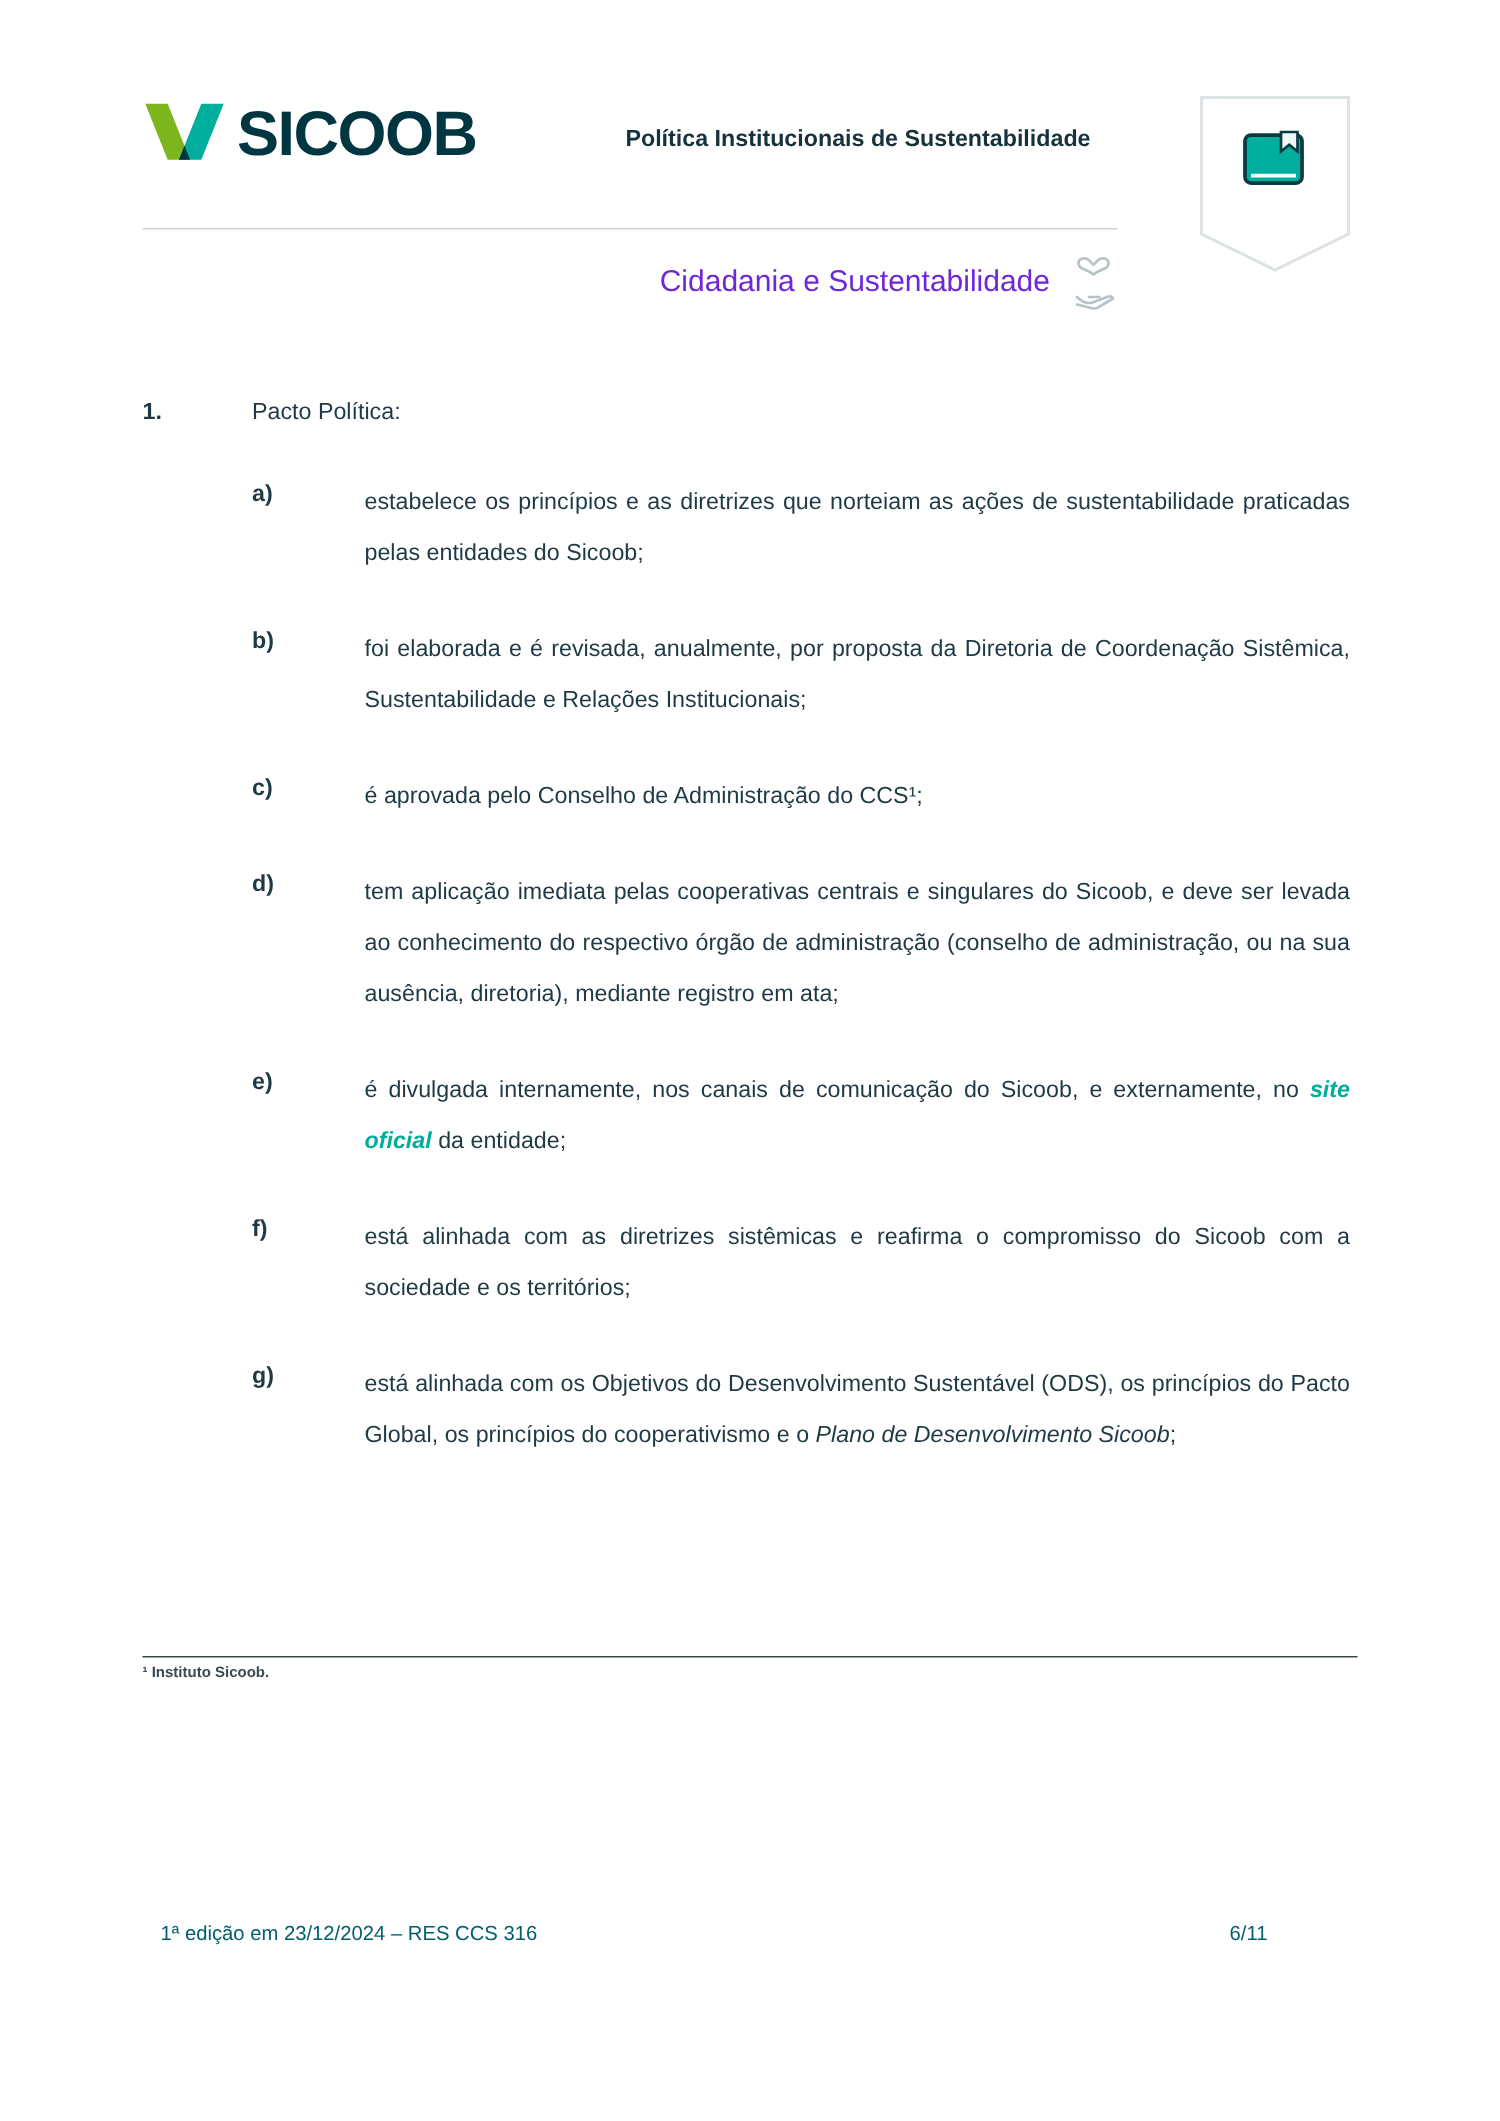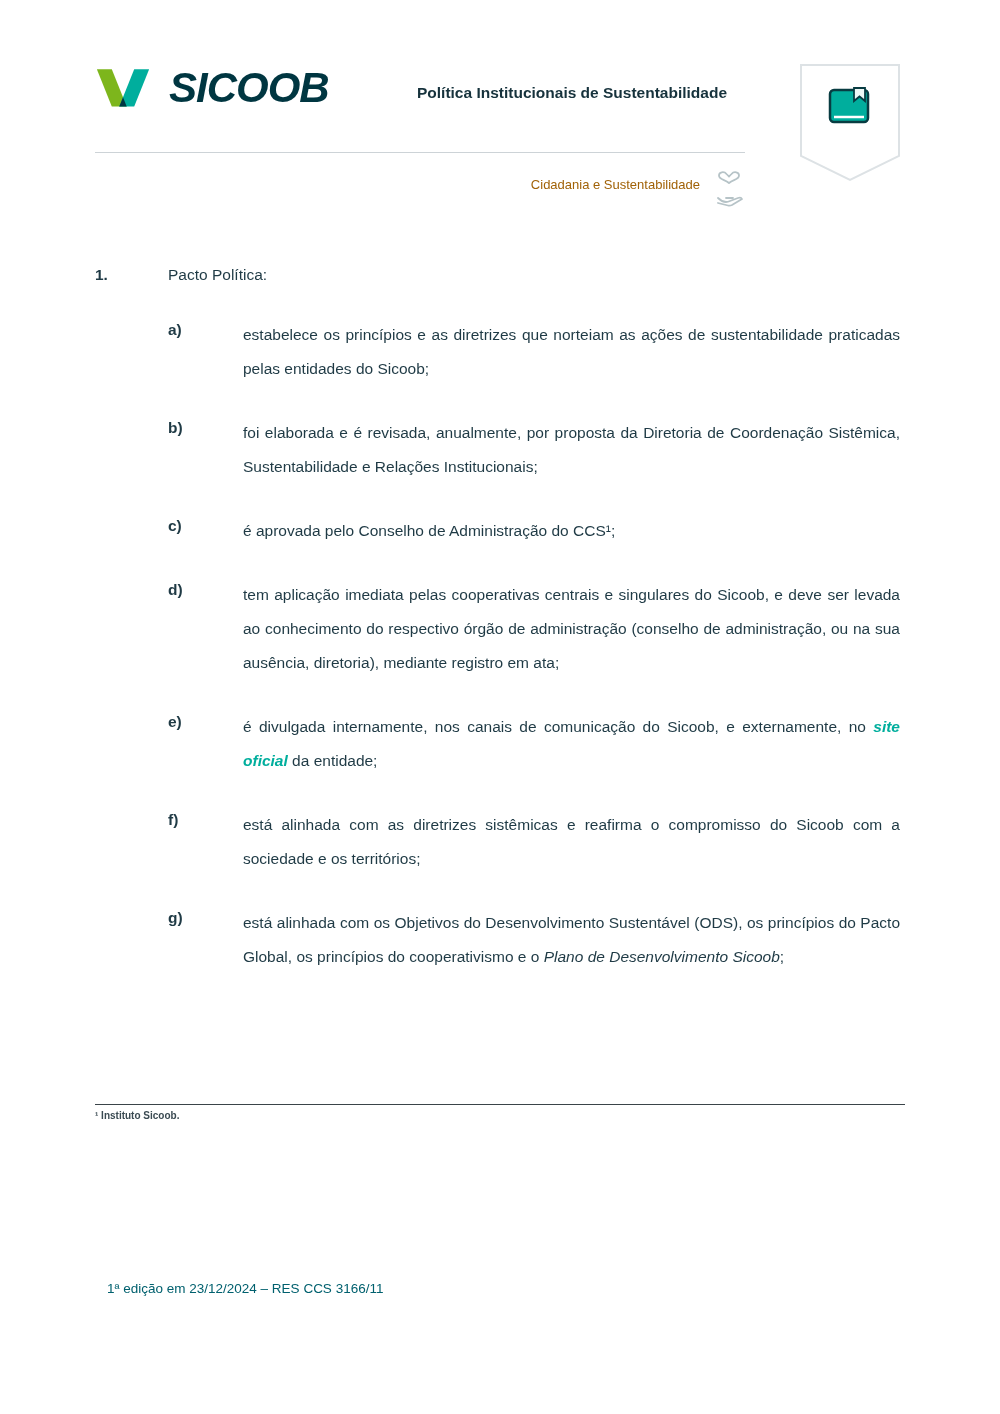--- a/index.html
+++ b/index.html
@@ -13,22 +13,21 @@
     overflow: hidden;
   }
 
   
   .logo {
     position: absolute;
     left: 95px;
     top: 62px;
     display: flex;
     align-items: center;
-    gap: 18px;
-    font-style: italic;
+    gap: 7px;
   }
   .logo-text {
     font-size: 42px;
     font-weight: bold;
     color: #003641;
     letter-spacing: -1px;
     line-height: 1;
   }
   .doc-title {
     position: absolute;
@@ -52,22 +51,22 @@
     width: 650px;
     height: 1px;
     background: #cdd3d7;
   }
   .subtitle {
     position: absolute;
     left: 360px;
     top: 177px;
     width: 340px;
     text-align: right;
-    color: #a16207;
-    font-size: 13px;
+    color: #6d28d9;
+    font-size: 20px;
   }
   .subtitle-icon {
     position: absolute;
     left: 714px;
     top: 168px;
   }
 
   
   .content {
     position: absolute;
@@ -124,20 +123,21 @@
     font-size: 13.5px;
     color: #00606e;
   }
   .classification {
     font-weight: bold;
     color: #004a56;
     margin-bottom: 4px;
   }
   .edition-row {
     display: flex;
+    justify-content: space-between;
     align-items: baseline;
   }
 </style>
 </head>
 <body>
 
 <div class="page">
 
   <div class="logo">
     <span>

